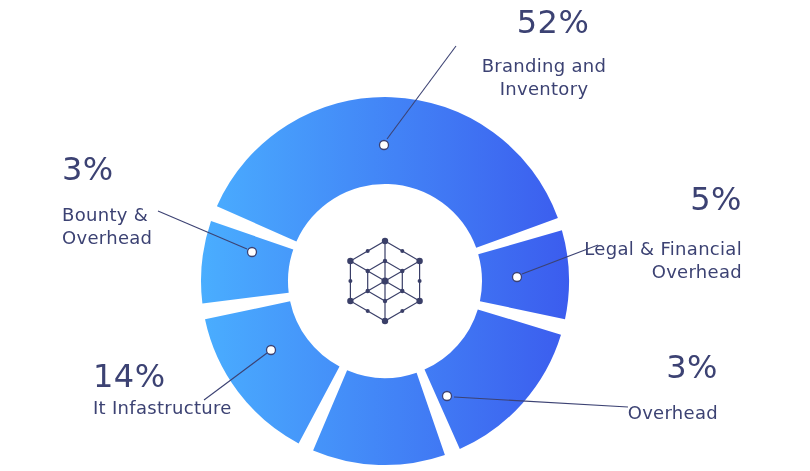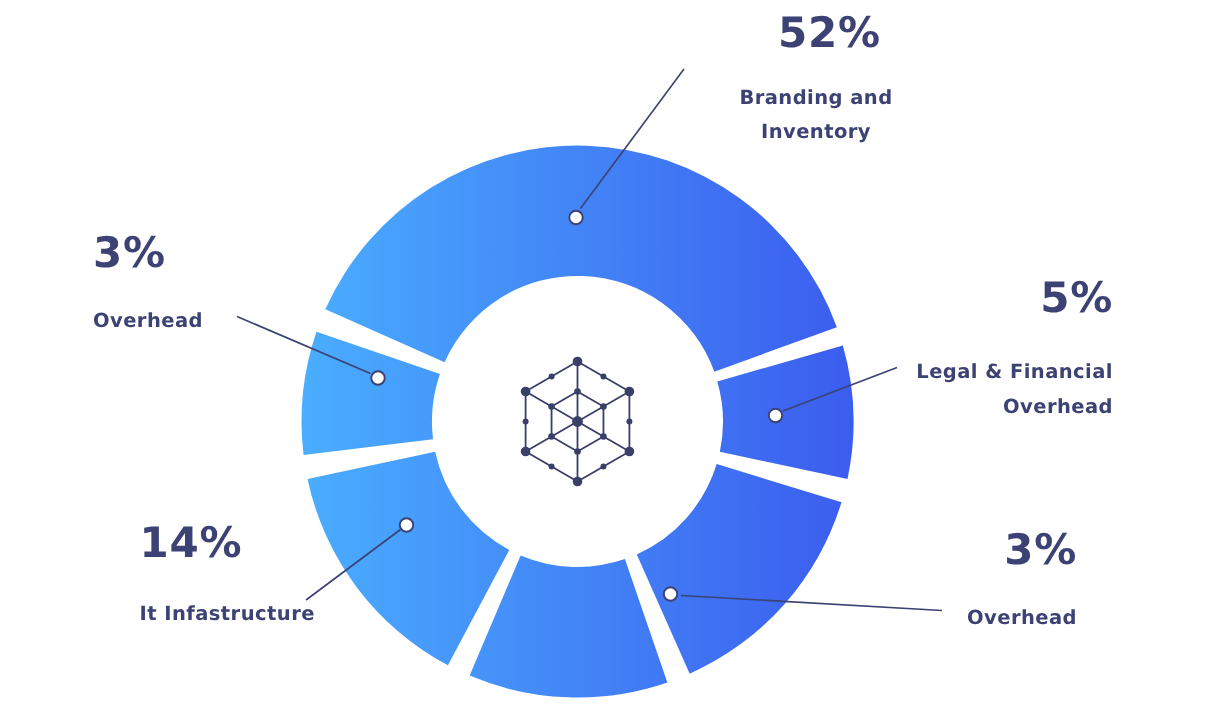--- a/index.html
+++ b/index.html
@@ -2,30 +2,30 @@
 <html><head>
 <meta charset="utf-8">
 <style>
   html,body{margin:0;padding:0;background:#ffffff;}
   #stage{
     position:relative;width:810px;height:471px;background:#ffffff;overflow:hidden;
     font-family:"DejaVu Sans","Liberation Sans",sans-serif;
   }
   #chart-svg{position:absolute;left:0;top:0;}
   .callout{position:absolute;color:#3C4273;z-index:2;}
-  .pct{font-size:28px;font-weight:700;line-height:32px;letter-spacing:.5px;}
-  .lbl{font-size:13px;font-weight:700;line-height:23px;letter-spacing:.3px;margin-top:18px;}
+  .pct{font-size:32px;font-weight:400;line-height:32px;letter-spacing:.5px;}
+  .lbl{font-size:18px;font-weight:400;line-height:23px;letter-spacing:.3px;margin-top:18px;}
   .callout-branding{left:455px;top:6px;width:178px;text-align:center;}
   .callout-branding .pct{margin-left:18px;}
   .callout-branding .lbl{margin-top:16px;}
   .callout-bounty{left:62px;top:153px;text-align:left;}
   .callout-legal{right:68px;top:183px;text-align:right;}
   .callout-legal .lbl{margin-top:22px;margin-left:20px;}
-  .callout-it{left:93px;top:346px;text-align:left;}
-  .callout-it .lbl{margin-top:20px;}
+  .callout-it{left:93px;top:360px;text-align:left;}
+  .callout-it .lbl{margin-top:4px;}
   .callout-gift{right:92px;top:351px;text-align:right;}
 </style>
 </head>
 <body>
 
 <div id="stage">
 
   <svg id="chart-svg" width="810" height="471" viewBox="0 0 810 471">
     <defs>
       <linearGradient id="segGrad" gradientUnits="userSpaceOnUse" x1="195" y1="281" x2="575" y2="281">
@@ -92,20 +92,21 @@
     <div class="pct">52%</div>
     <div class="lbl">
       <div>Branding and</div>
       <div>Inventory</div>
     </div>
   </div>
 
   <div class="callout callout-bounty">
     <div class="pct">3%</div>
     <div class="lbl">
+      <div>Bounty &amp;</div>
       <div>Overhead</div>
     </div>
   </div>
 
   <div class="callout callout-legal">
     <div class="pct">5%</div>
     <div class="lbl">
       <div>Legal &amp; Financial</div>
       <div>Overhead</div>
     </div>

